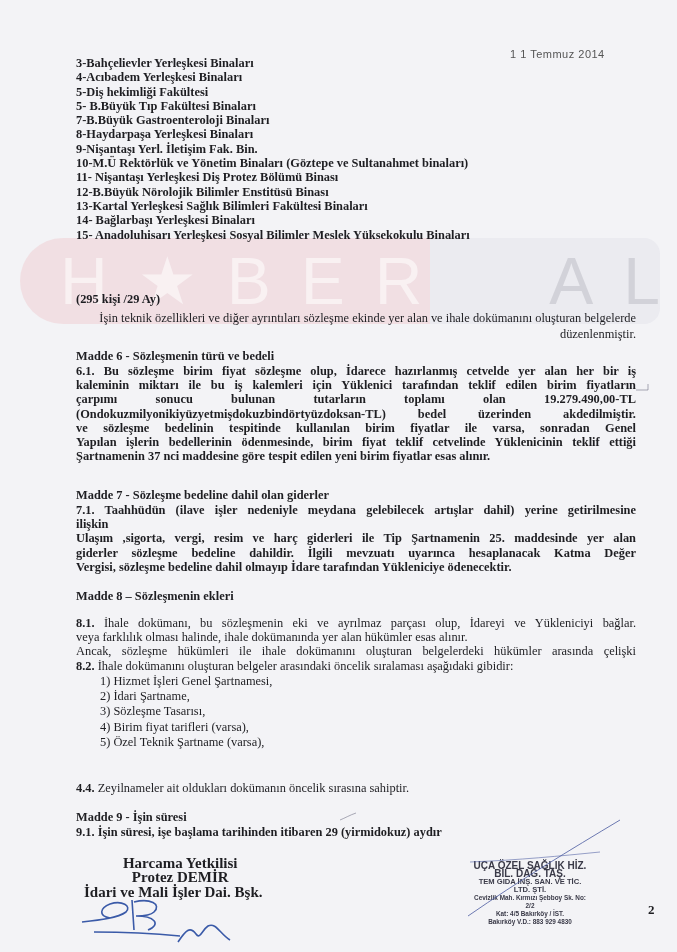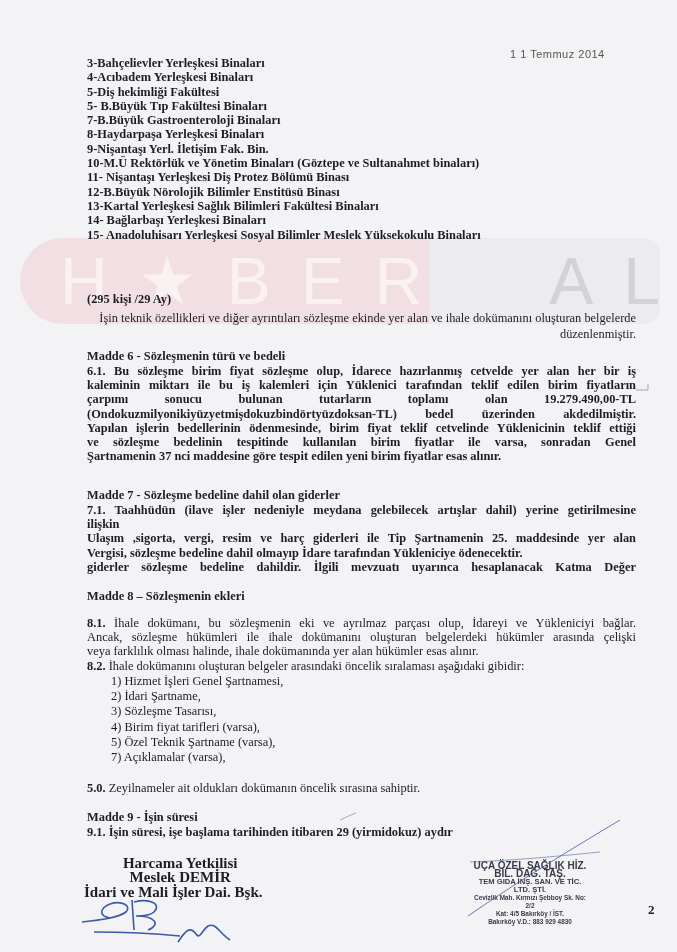--- a/index.html
+++ b/index.html
@@ -29,21 +29,21 @@
   }
   .wm-text .alp { color: rgba(200,200,206,0.7); }
 
   .stamp-date {
     position: absolute; left: 510px; top: 48px;
     font-family: "Liberation Sans", "DejaVu Sans", sans-serif;
     font-size: 11px; color: #555; letter-spacing: 0.5px;
   }
 
   .block { position: absolute; left: 76px; width: 560px; }
-  .line { font-size: 12.4px; line-height: 14.2px; white-space: nowrap; margin-left: 11px; }
+  .line { font-size: 12.4px; line-height: 14.2px; white-space: nowrap; }
   .b { font-weight: bold; }
   .para { font-size: 12.4px; line-height: 15.6px; }
 
   .loc-list { top: 56px; }
   .loc-list .line { font-weight: bold; line-height: 14.3px; }
 
   .kisi { top: 292px; }
   .teknik { top: 311px; width: 560px; text-align: right; }
 
   .m6h { top: 349px; }
@@ -117,57 +117,56 @@
       <span>toplamı</span>
       <span>olan</span>
       <span>19.279.490,00-TL</span>
     </div>
     <div class="line row-sp">
       <span>(Ondokuzmilyonikiyüzyetmişdokuzbindörtyüzdoksan-TL)</span>
       <span>bedel</span>
       <span>üzerinden</span>
       <span>akdedilmiştir.</span>
     </div>
+    <div class="line" style="text-align:justify;text-align-last:justify;word-spacing:6px;">ve sözleşme bedelinin tespitinde kullanılan birim fiyatlar ile varsa, sonradan Genel</div>
     <div class="line" style="text-align:justify;text-align-last:justify;">Yapılan işlerin bedellerinin ödenmesinde, birim fiyat teklif cetvelinde Yüklenicinin teklif ettiği</div>
-    <div class="line" style="text-align:justify;text-align-last:justify;word-spacing:6px;">ve sözleşme bedelinin tespitinde kullanılan birim fiyatlar ile varsa, sonradan Genel</div>
     <div class="line">Şartnamenin 37 nci maddesine göre tespit edilen yeni birim fiyatlar esas alınır.</div>
   </div>
 
   <div class="block m7h line b">Madde 7 - Sözleşme bedeline dahil olan giderler</div>
   <div class="block m7 para b">
     <div class="line" style="text-align:justify;text-align-last:justify;">7.1. Taahhüdün (ilave işler nedeniyle meydana gelebilecek artışlar dahil) yerine getirilmesine</div>
     <div class="line">ilişkin</div>
     <div class="line" style="text-align:justify;text-align-last:justify;">Ulaşım ,sigorta, vergi, resim ve harç giderleri ile Tip Şartnamenin 25. maddesinde yer alan</div>
+    <div class="line" style="text-align:justify;text-align-last:justify;">giderler sözleşme bedeline dahildir. İlgili mevzuatı uyarınca hesaplanacak Katma Değer</div>
     <div class="line">Vergisi, sözleşme bedeline dahil olmayıp İdare tarafından Yükleniciye ödenecektir.</div>
-    <div class="line" style="text-align:justify;text-align-last:justify;">giderler sözleşme bedeline dahildir. İlgili mevzuatı uyarınca hesaplanacak Katma Değer</div>
   </div>
 
   <div class="block m8h line b">Madde 8 – Sözleşmenin ekleri</div>
   <div class="block m8 para">
     <div class="line" style="text-align:justify;text-align-last:justify;"><b>8.1.</b><span> İhale dokümanı, bu sözleşmenin eki ve ayrılmaz parçası olup, İdareyi ve Yükleniciyi bağlar.</span></div>
+    <div class="line">veya farklılık olması halinde, ihale dokümanında yer alan hükümler esas alınır.</div>
     <div class="line" style="text-align:justify;text-align-last:justify;">Ancak, sözleşme hükümleri ile ihale dokümanını oluşturan belgelerdeki hükümler arasında çelişki</div>
-    <div class="line">veya farklılık olması halinde, ihale dokümanında yer alan hükümler esas alınır.</div>
     <div class="line"><b>8.2.</b><span> İhale dokümanını oluşturan belgeler arasındaki öncelik sıralaması aşağıdaki gibidir:</span></div>
   </div>
   <div class="block m8-list">
     <div class="line">1) Hizmet İşleri Genel Şartnamesi,</div>
     <div class="line">2) İdari Şartname,</div>
     <div class="line">3) Sözleşme Tasarısı,</div>
     <div class="line">4) Birim fiyat tarifleri (varsa),</div>
     <div class="line">5) Özel Teknik Şartname (varsa),</div>
-    <div class="line">7) Açıklamalar (varsa),</div>
   </div>
-  <div class="block m83 line"><b>5.0.</b><span> Zeyilnameler ait oldukları dokümanın öncelik sırasına sahiptir.</span></div>
+  <div class="block m83 line"><b>4.4.</b><span> Zeyilnameler ait oldukları dokümanın öncelik sırasına sahiptir.</span></div>
 
   <div class="block m9h line b">Madde 9 - İşin süresi</div>
   <div class="block m9 line b">9.1. İşin süresi, işe başlama tarihinden itibaren 29 (yirmidokuz) aydır</div>
 
   <div class="sig">
     <div>Harcama Yetkilisi</div>
-    <div>Meslek DEMİR</div>
+    <div>Protez DEMİR</div>
     <div style="margin-left:-14px;">İdari ve Mali İşler Dai. Bşk.</div>
   </div>
 
   <svg class="sign" width="200" height="60">
     <path d="M12 32 C30 30, 48 28, 56 22 C62 16, 52 10, 40 14 C30 18, 28 26, 40 28 M24 42 C60 42, 90 44, 110 46 M62 10 L64 40 M64 12 C80 8, 92 14, 84 22 C80 26, 72 26, 66 26 C84 26, 92 34, 78 40" stroke="#3a5aa8" stroke-width="1.6" fill="none"></path>
     <path d="M108 52 C116 40, 120 36, 126 44 C130 50, 132 40, 138 36 C146 32, 150 44, 160 50" stroke="#3a5aa8" stroke-width="1.6" fill="none"></path>
   </svg>
 
   <div class="company-stamp">
     <div style="font-size:10px;">UÇA ÖZEL SAĞLIK HİZ. BİL. DAĞ. TAŞ.</div>

